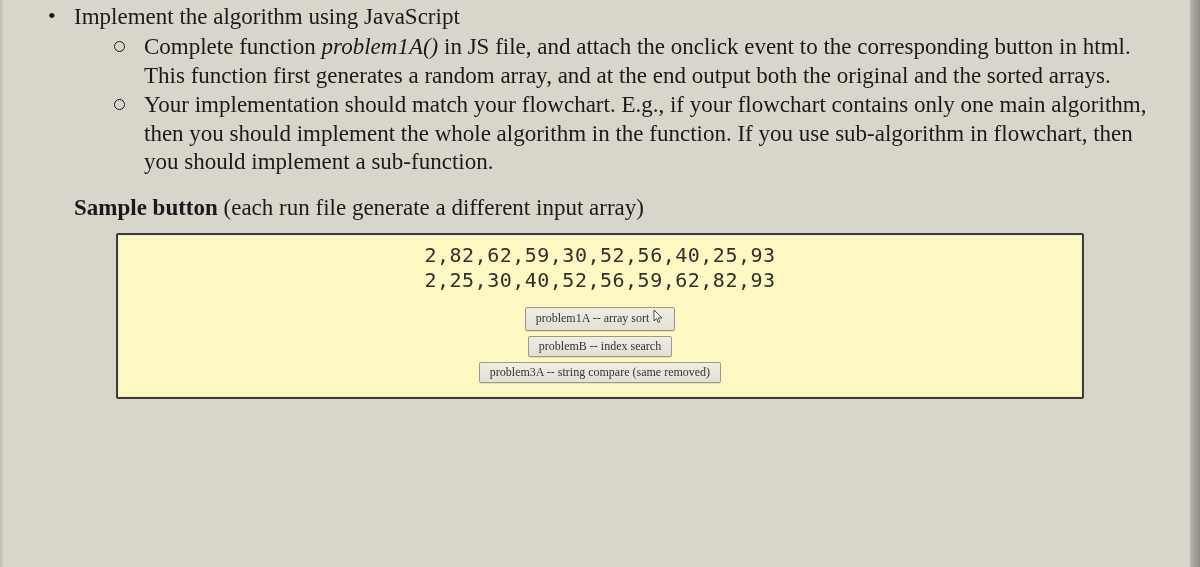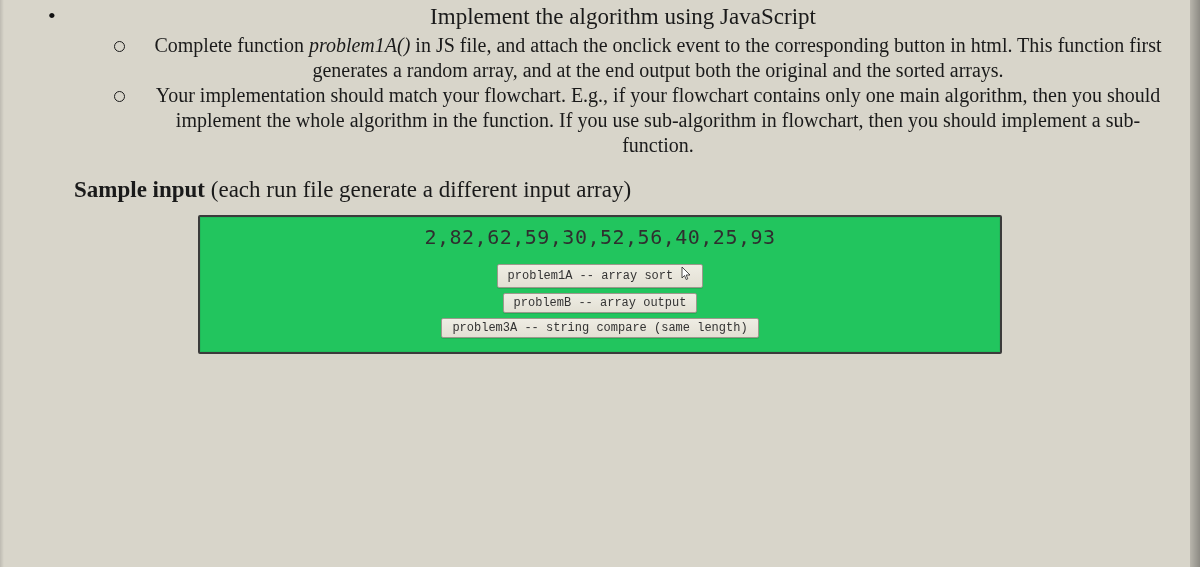--- a/index.html
+++ b/index.html
@@ -18,39 +18,38 @@
     }
     ul.outer {
       list-style: none;
       padding-left: 20px;
     }
     ul.outer > li {
       position: relative;
       padding-left: 26px;
       font-size: 23px;
       line-height: 1.2;
-      text-align: center;
     }
     ul.outer > li::before {
       content: "•";
       position: absolute;
       left: 0;
       top: 0;
       font-size: 22px;
       color: #111;
     }
     ul.inner {
       list-style: none;
       padding-left: 38px;
       margin-top: 2px;
     }
     ul.inner > li {
       position: relative;
       padding-left: 32px;
-      font-size: 20px;
+      font-size: 23px;
       line-height: 1.26;
       margin-bottom: 0;
     }
     ul.inner > li::before {
       content: "";
       position: absolute;
       left: 2px;
       top: 8px;
       width: 9px;
       height: 9px;
@@ -64,24 +63,24 @@
       margin-top: 18px;
       padding-left: 46px;
     }
     .bold { font-weight: bold; }
     .sample-box-wrap {
       display: flex;
       justify-content: center;
       margin-top: 12px;
     }
     .sample-box {
-      width: 804px;
+      width: 968px;
       border: 2.5px solid #3b3b3b;
       border-radius: 2px;
-      background: #22c55e;
+      background: #fef9c3;
       padding: 8px 0 14px 0;
       display: flex;
       flex-direction: column;
       align-items: center;
       box-shadow: inset 0 0 0 1px rgba(0,0,0,0.05);
     }
     .array-lines {
       font-family: "Lucida Console", Monaco, monospace;
       font-size: 20px;
       color: #2f2f2f;
@@ -90,21 +89,21 @@
       line-height: 1.25;
       margin-bottom: 14px;
     }
     .btn-stack {
       display: flex;
       flex-direction: column;
       align-items: center;
       gap: 5px;
     }
     .ui-btn {
-      font-family: Liberation Mono, monospace;
+      font-family: Liberation Serif, serif;
       font-size: 12px;
       color: #333;
       background: linear-gradient(#efede4, #e3e0d4);
       border: 1px solid #9c998c;
       border-radius: 2px;
       padding: 2px 10px;
       box-shadow: 0 1px 0 rgba(0,0,0,0.1);
       white-space: nowrap;
     }
     .cursor-icon {
@@ -144,42 +143,43 @@
           <span>Complete function </span><span class="italic">problem1A()</span><span> in JS file, and attach the onclick event to the corresponding button in html.  This function first generates a random array, and at the end output both the original and the sorted arrays.</span>
         </li>
         <li>
           <span>Your implementation should match your flowchart. E.g., if your flowchart contains only one main algorithm, then you should implement the whole algorithm in the function. If you use sub-algorithm in flowchart, then you should implement a sub-function.</span>
         </li>
       </ul>
     </li>
   </ul>
 
   <div class="sample-heading">
-    <span class="bold">Sample input</span><span>  (each run file generate a different input array)</span>
+    <span class="bold">Sample button</span><span>  (each run file generate a different input array)</span>
   </div>
 
   <div class="sample-box-wrap">
     <div class="sample-box">
       <div class="array-lines">
         <div>2,82,62,59,30,52,56,40,25,93</div>
+        <div>2,25,30,40,52,56,59,62,82,93</div>
       </div>
       <div class="btn-stack">
         <button class="ui-btn">
           <span>problem1A -- array sort</span>
           <span class="cursor-icon">
             <svg width="11" height="14" viewBox="0 0 11 14">
               <path d="M1 0 L1 11 L3.5 8.5 L5.2 12.5 L6.8 11.8 L5.2 8 L9 8 Z" fill="#fefefe" stroke="#222" stroke-width="0.8"></path>
             </svg>
           </span>
         </button>
         <button class="ui-btn">
-          <span>problemB -- array output</span>
+          <span>problemB -- index search</span>
         </button>
         <button class="ui-btn">
-          <span>problem3A -- string compare (same length)</span>
+          <span>problem3A -- string compare (same removed)</span>
         </button>
       </div>
     </div>
   </div>
 
 </div>
 
 <div class="right-edge"></div>
 
 </body></html>

